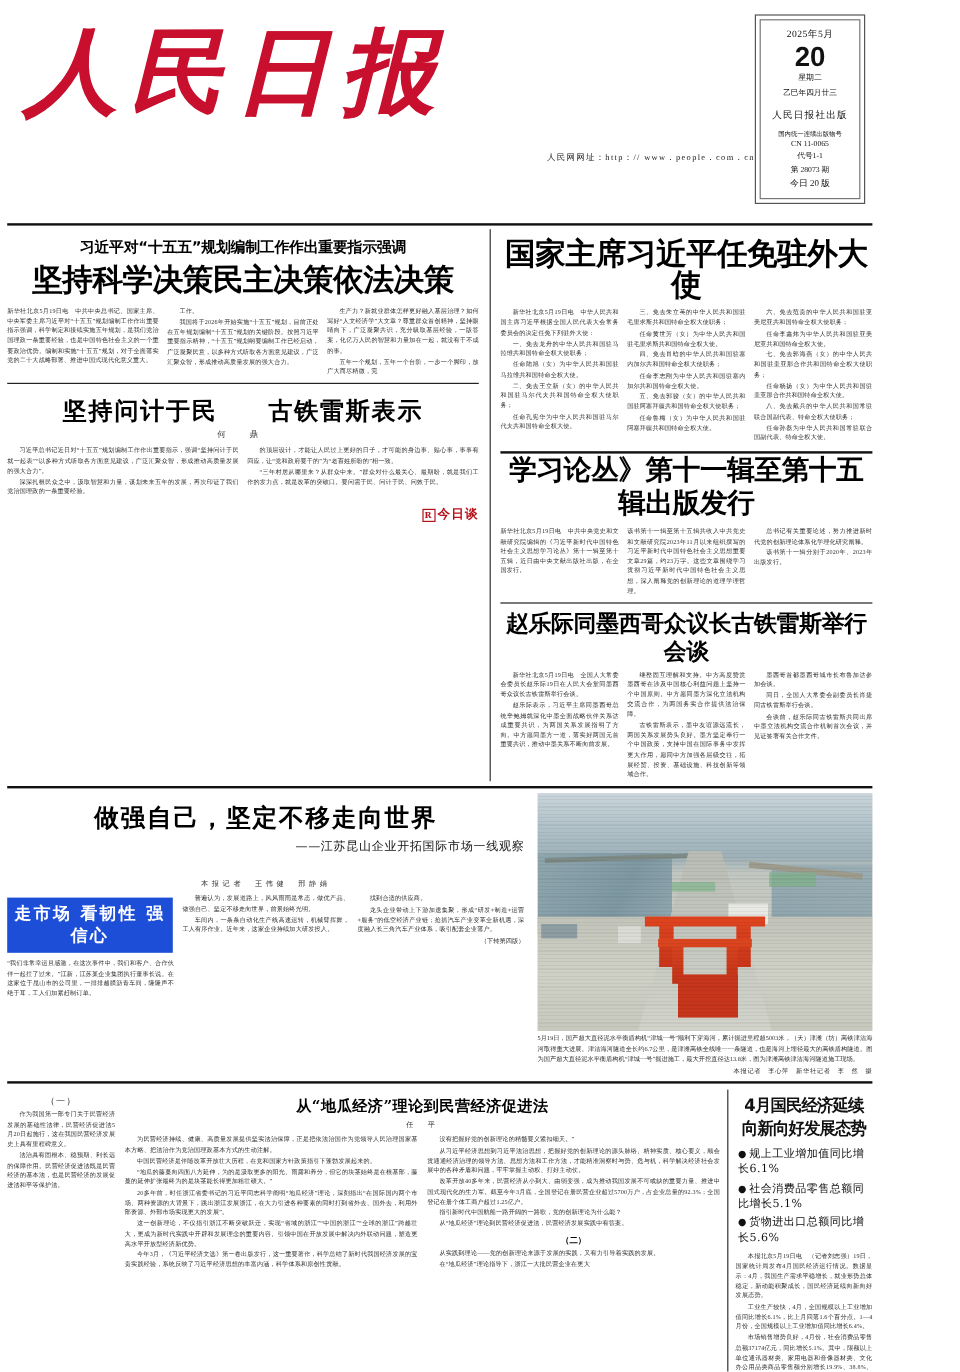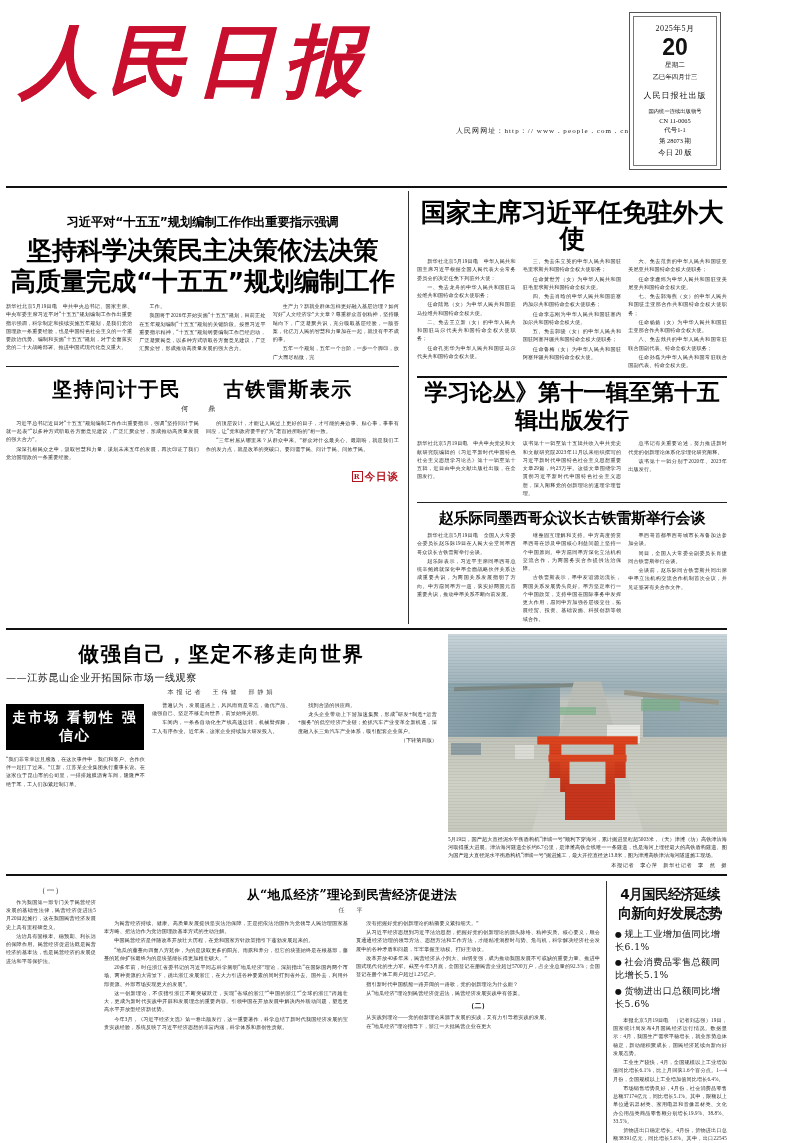--- a/index.html
+++ b/index.html
@@ -87,27 +87,27 @@
     color: #000;
   }
 
   .top-hl {
     font-size: 25.5px; letter-spacing: -0.3px; text-align: center;
     margin: 9px 0 6px; line-height: 1;
   }
 
   
   .band2 { display: flex; margin-top: 3px; }
-  .band2 .left { width: 398px; padding-right: 5px; box-sizing: border-box; margin-top: 16px; }
+  .band2 .left { width: 398px; padding-right: 5px; box-sizing: border-box; }
   .band2 .right { flex: 1; padding-left: 8px; border-left: 0.8px solid #333; margin-left: 4px; }
 
   .kicker { font-size: 12.4px; text-align: center; margin: 7px 0 4px; letter-spacing: -0.2px; }
   .bighead { font-size: 25.5px; text-align: center; line-height: 1.2; letter-spacing: -0.4px; }
   .bighead2 { font-size: 23px; text-align: center; line-height: 1.22; letter-spacing: -0.3px; }
-  .midhead { font-size: 15px; text-align: center; line-height: 1.2; margin: 6px 0 4px; letter-spacing: -0.2px; }
+  .midhead { font-size: 19px; text-align: center; line-height: 1.2; margin: 6px 0 4px; letter-spacing: -0.2px; }
 
   .dualhead { font-size: 20px; text-align: center; margin: 9px 0 1px; letter-spacing: 1.5px; }
   .byline { font-size: 7px; text-align: center; letter-spacing: 9px; color: #333; margin: 1px 0 5px; }
   .byline2 { font-size: 6px; text-align: center; letter-spacing: 3px; color: #333; margin: 2px 0 4px; }
 
   .badge-jinritan {
     display: inline-flex; align-items: center; gap: 2px;
     font-family: "DejaVu Serif", serif; font-weight: 700;
     font-size: 10.5px; color: #b5121b; letter-spacing: 1px;
   }
@@ -115,25 +115,25 @@
     display:inline-block; border: 1.2px solid #b5121b; color:#b5121b;
     font-size: 7px; line-height: 1; padding: 1px 1px; font-weight:700;
   }
 
   
   .band3 { display: flex; margin-top: 4px; }
   .band3 .left { width: 437px; padding-right: 6px; box-sizing: border-box; }
   .band3 .right { flex: 1; padding-left: 5px; }
 
   .feat-head { font-size: 20.5px; text-align: center; margin: 6px 0 3px; letter-spacing: 1.5px; }
-  .feat-sub { font-size: 10px; text-align: left; color: #111; letter-spacing: 0.6px; margin-bottom: 3px;
+  .feat-sub { font-size: 10px; text-align: right; color: #111; letter-spacing: 0.6px; margin-bottom: 20px;
               font-family: "DejaVu Serif", serif; }
 
   .redbanner {
-    background: #000000; color: #fff; text-align: center;
+    background: #1d4ed8; color: #fff; text-align: center;
     font-family: "DejaVu Sans", "Liberation Sans", sans-serif; font-weight: 700;
     font-size: 14px; letter-spacing: 2px; padding: 5px 2px; margin: 3px 0 5px;
     width: 134px;
   }
   .pullquote {
     font-family: "DejaVu Serif", serif; font-weight: 700;
     font-size: 11.5px; line-height: 1.35; text-align: center; margin: 4px 0 4px;
   }
 
   
@@ -222,21 +222,20 @@
     </div>
   </div>
 
   <div class="rule-thick"></div>
 
   <div class="band2">
 
     <div class="left">
       <div class="kicker hl-hei">习近平对“十五五”规划编制工作作出重要指示强调</div>
       <div class="bighead hl-hei">坚持科学决策民主决策依法决策</div>
-      <div class="bighead hl-hei">高质量完成“十五五”规划编制工作</div>
 
       <div style="height:6px"></div>
       <div style="display:flex; gap:7px;">
         <div class="body-text" style="flex:1">新华社北京5月19日电　中共中央总书记、国家主席、中央军委主席习近平对“十五五”规划编制工作作出重要指示强调，科学制定和接续实施五年规划，是我们党治国理政一条重要经验，也是中国特色社会主义的一个重要政治优势。编制和实施“十五五”规划，对于全面落实党的二十大战略部署、推进中国式现代化意义重大。</div>
         <div class="body-text" style="flex:1">
             <p>工作。</p>
             <p>我国将于2026年开始实施“十五五”规划，目前正处在五年规划编制“十五五”规划的关键阶段。按照习近平重要指示精神，“十五五”规划纲要编制工作已经启动，广泛凝聚民意，以多种方式听取各方面意见建议，广泛汇聚众智，形成推动高质量发展的强大合力。</p>
           </div>
         <div class="body-text" style="flex:1">
             <p>生产力？新就业群体怎样更好融入基层治理？如何写好“人文经济学”大文章？尊重群众首创精神，坚持眼睛向下，广泛凝聚共识，充分吸取基层经验，一版答案，化亿万人民的智慧和力量加在一起，就没有干不成的事。</p>

